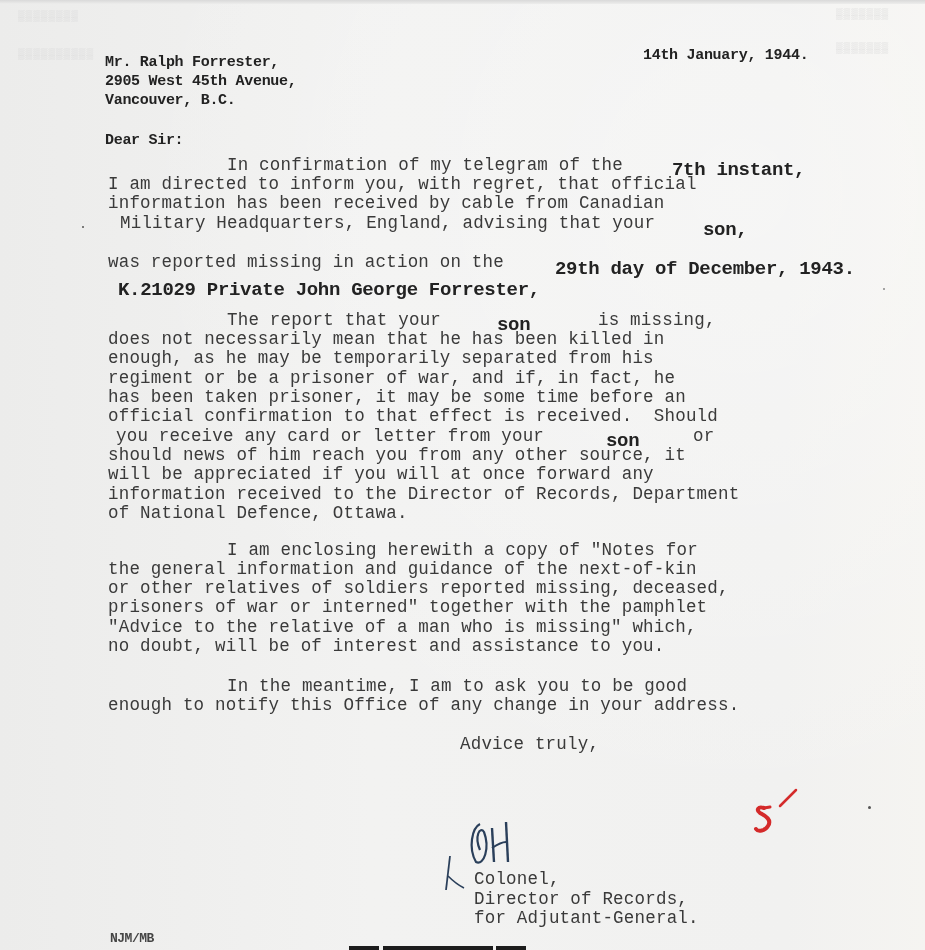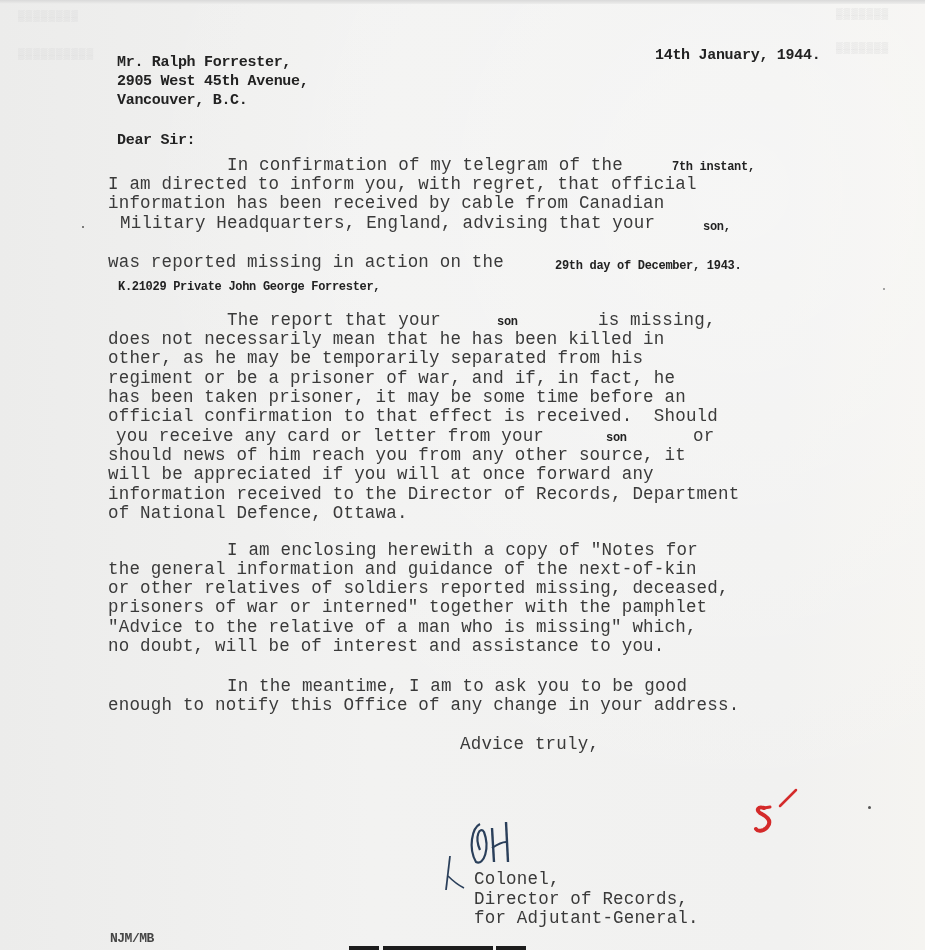--- a/index.html
+++ b/index.html
@@ -38,32 +38,31 @@
       position: absolute;
       white-space: pre;
       line-height: 1;
     }
     .bold {
       font-family: "Liberation Mono", "DejaVu Sans Mono", monospace;
       font-weight: bold;
       color: #222;
       font-size: 15px;
       letter-spacing: -0.3px;
-      margin-left: 12px;
     }
     .typed {
       font-family: "Liberation Mono", "DejaVu Sans Mono", monospace;
       font-size: 17.5px;
       color: #3a3a3a;
       letter-spacing: 0.2px;
     }
     .fill {
       font-family: "Liberation Mono", "DejaVu Sans Mono", monospace;
       font-weight: bold;
-      font-size: 12px;
+      font-size: 19px;
       color: #222;
       letter-spacing: -0.3px;
     }
     .ref {
       font-family: "Liberation Mono", monospace;
       font-weight: bold;
       font-size: 13px;
       color: #444;
       letter-spacing: -0.5px;
     }
@@ -114,21 +113,21 @@
     <div class="line fill" style="left:118px;top:241px;margin-top:40px;">K.21029 Private John George Forrester,</div>
     <div class="line typed" style="left:108px;top:254px;">was reported missing in action on the</div>
     <div class="line fill" style="left:555px;top:260px;">29th day of December, 1943.</div>
   </div>
 
   <div>
     <div class="line typed" style="left:227px;top:312px;">The report that your</div>
     <div class="line fill" style="left:497px;top:316px;">son</div>
     <div class="line typed" style="left:598px;top:312px;">is missing,</div>
     <div class="line typed" style="left:108px;top:331px;">does not necessarily mean that he has been killed in</div>
-    <div class="line typed" style="left:108px;top:350px;">other, as he may be temporarily separated from his</div>
+    <div class="line typed" style="left:108px;top:350px;">enough, as he may be temporarily separated from his</div>
     <div class="line typed" style="left:108px;top:370px;">regiment or be a prisoner of war, and if, in fact, he</div>
     <div class="line typed" style="left:108px;top:389px;">has been taken prisoner, it may be some time before an</div>
     <div class="line typed" style="left:108px;top:408px;">official confirmation to that effect is received.  Should</div>
     <div class="line typed" style="left:116px;top:428px;">you receive any card or letter from your</div>
     <div class="line fill" style="left:606px;top:432px;">son</div>
     <div class="line typed" style="left:693px;top:428px;">or</div>
     <div class="line typed" style="left:108px;top:447px;">should news of him reach you from any other source, it</div>
     <div class="line typed" style="left:108px;top:466px;">will be appreciated if you will at once forward any</div>
     <div class="line typed" style="left:108px;top:486px;">information received to the Director of Records, Department</div>
     <div class="line typed" style="left:108px;top:505px;">of National Defence, Ottawa.</div>

